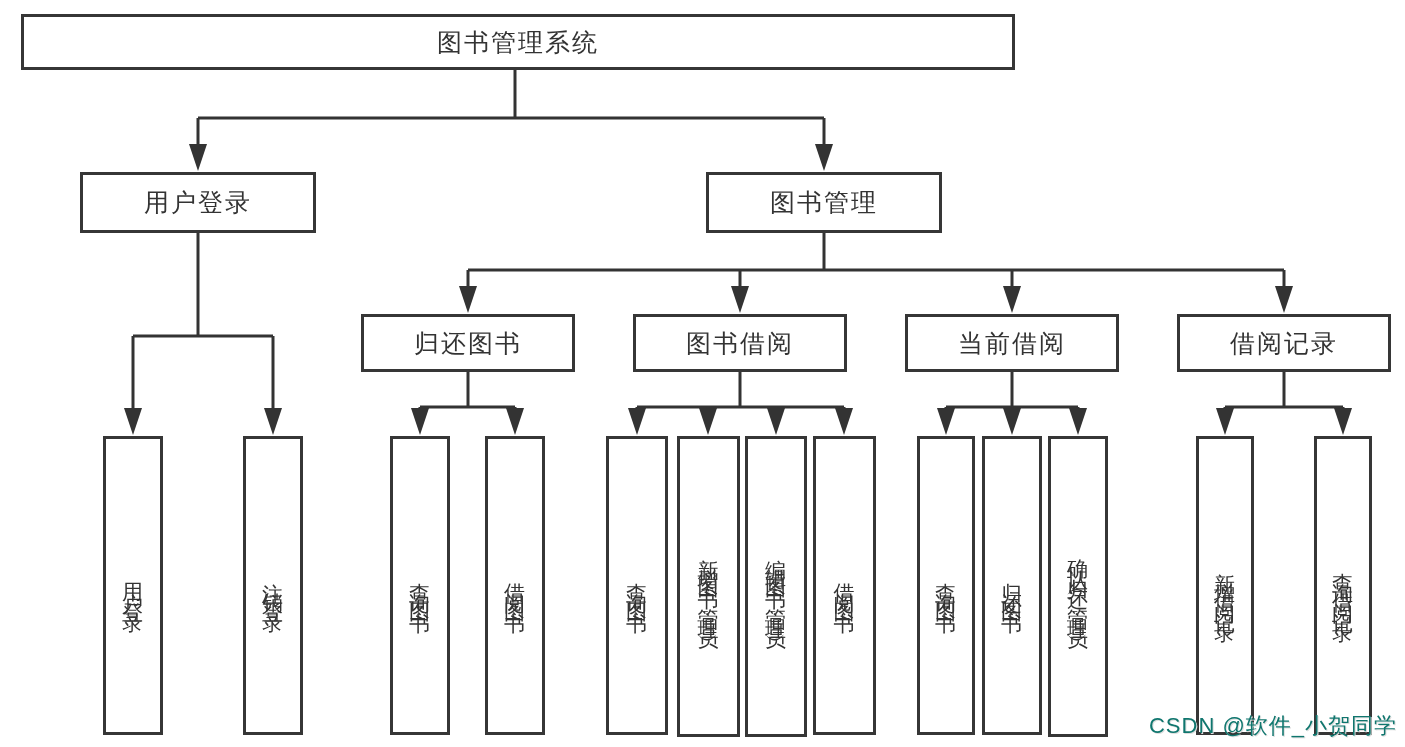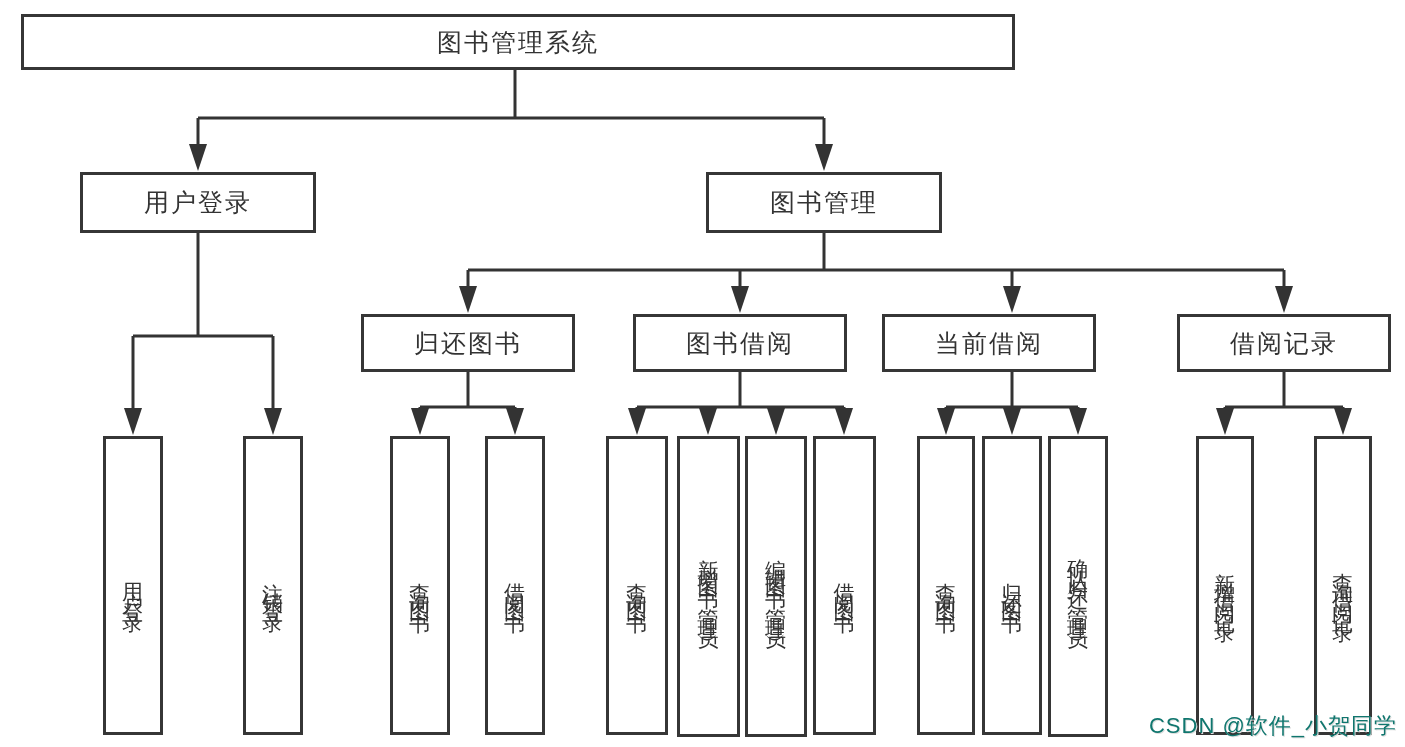--- a/index.html
+++ b/index.html
@@ -97,21 +97,21 @@
     </g>
   </svg>
 
   <div class="node" style="left:21px; top:14px; width:994px; height:56px;">图书管理系统</div>
 
   <div class="node" style="left:80px; top:172px; width:236px; height:61px;">用户登录</div>
   <div class="node" style="left:706px; top:172px; width:236px; height:61px;">图书管理</div>
 
   <div class="node" style="left:361px; top:314px; width:214px; height:58px;">归还图书</div>
   <div class="node" style="left:633px; top:314px; width:214px; height:58px;font-family:Liberation Serif, serif;">图书借阅</div>
-  <div class="node" style="left:882px; top:314px; width:214px; height:58px;">当前借阅</div>
+  <div class="node" style="left:905px; top:314px; width:214px; height:58px;">当前借阅</div>
   <div class="node" style="left:1177px; top:314px; width:214px; height:58px;text-align:center;">借阅记录</div>
 
   <div class="leaf" style="left:103px; top:436px; width:60px; height:299px;">用户登录</div>
   <div class="leaf" style="left:243px; top:436px; width:60px; height:299px;">注销登录</div>
 
   <div class="leaf" style="left:390px; top:436px; width:60px; height:299px;">查询图书</div>
   <div class="leaf" style="left:485px; top:436px; width:60px; height:299px;">借阅图书</div>
 
   <div class="leaf" style="left:606px; top:436px; width:62px; height:299px;">查询图书</div>
   <div class="leaf" style="left:677px; top:436px; width:63px; height:301px;">新增图书（管理员）</div>

